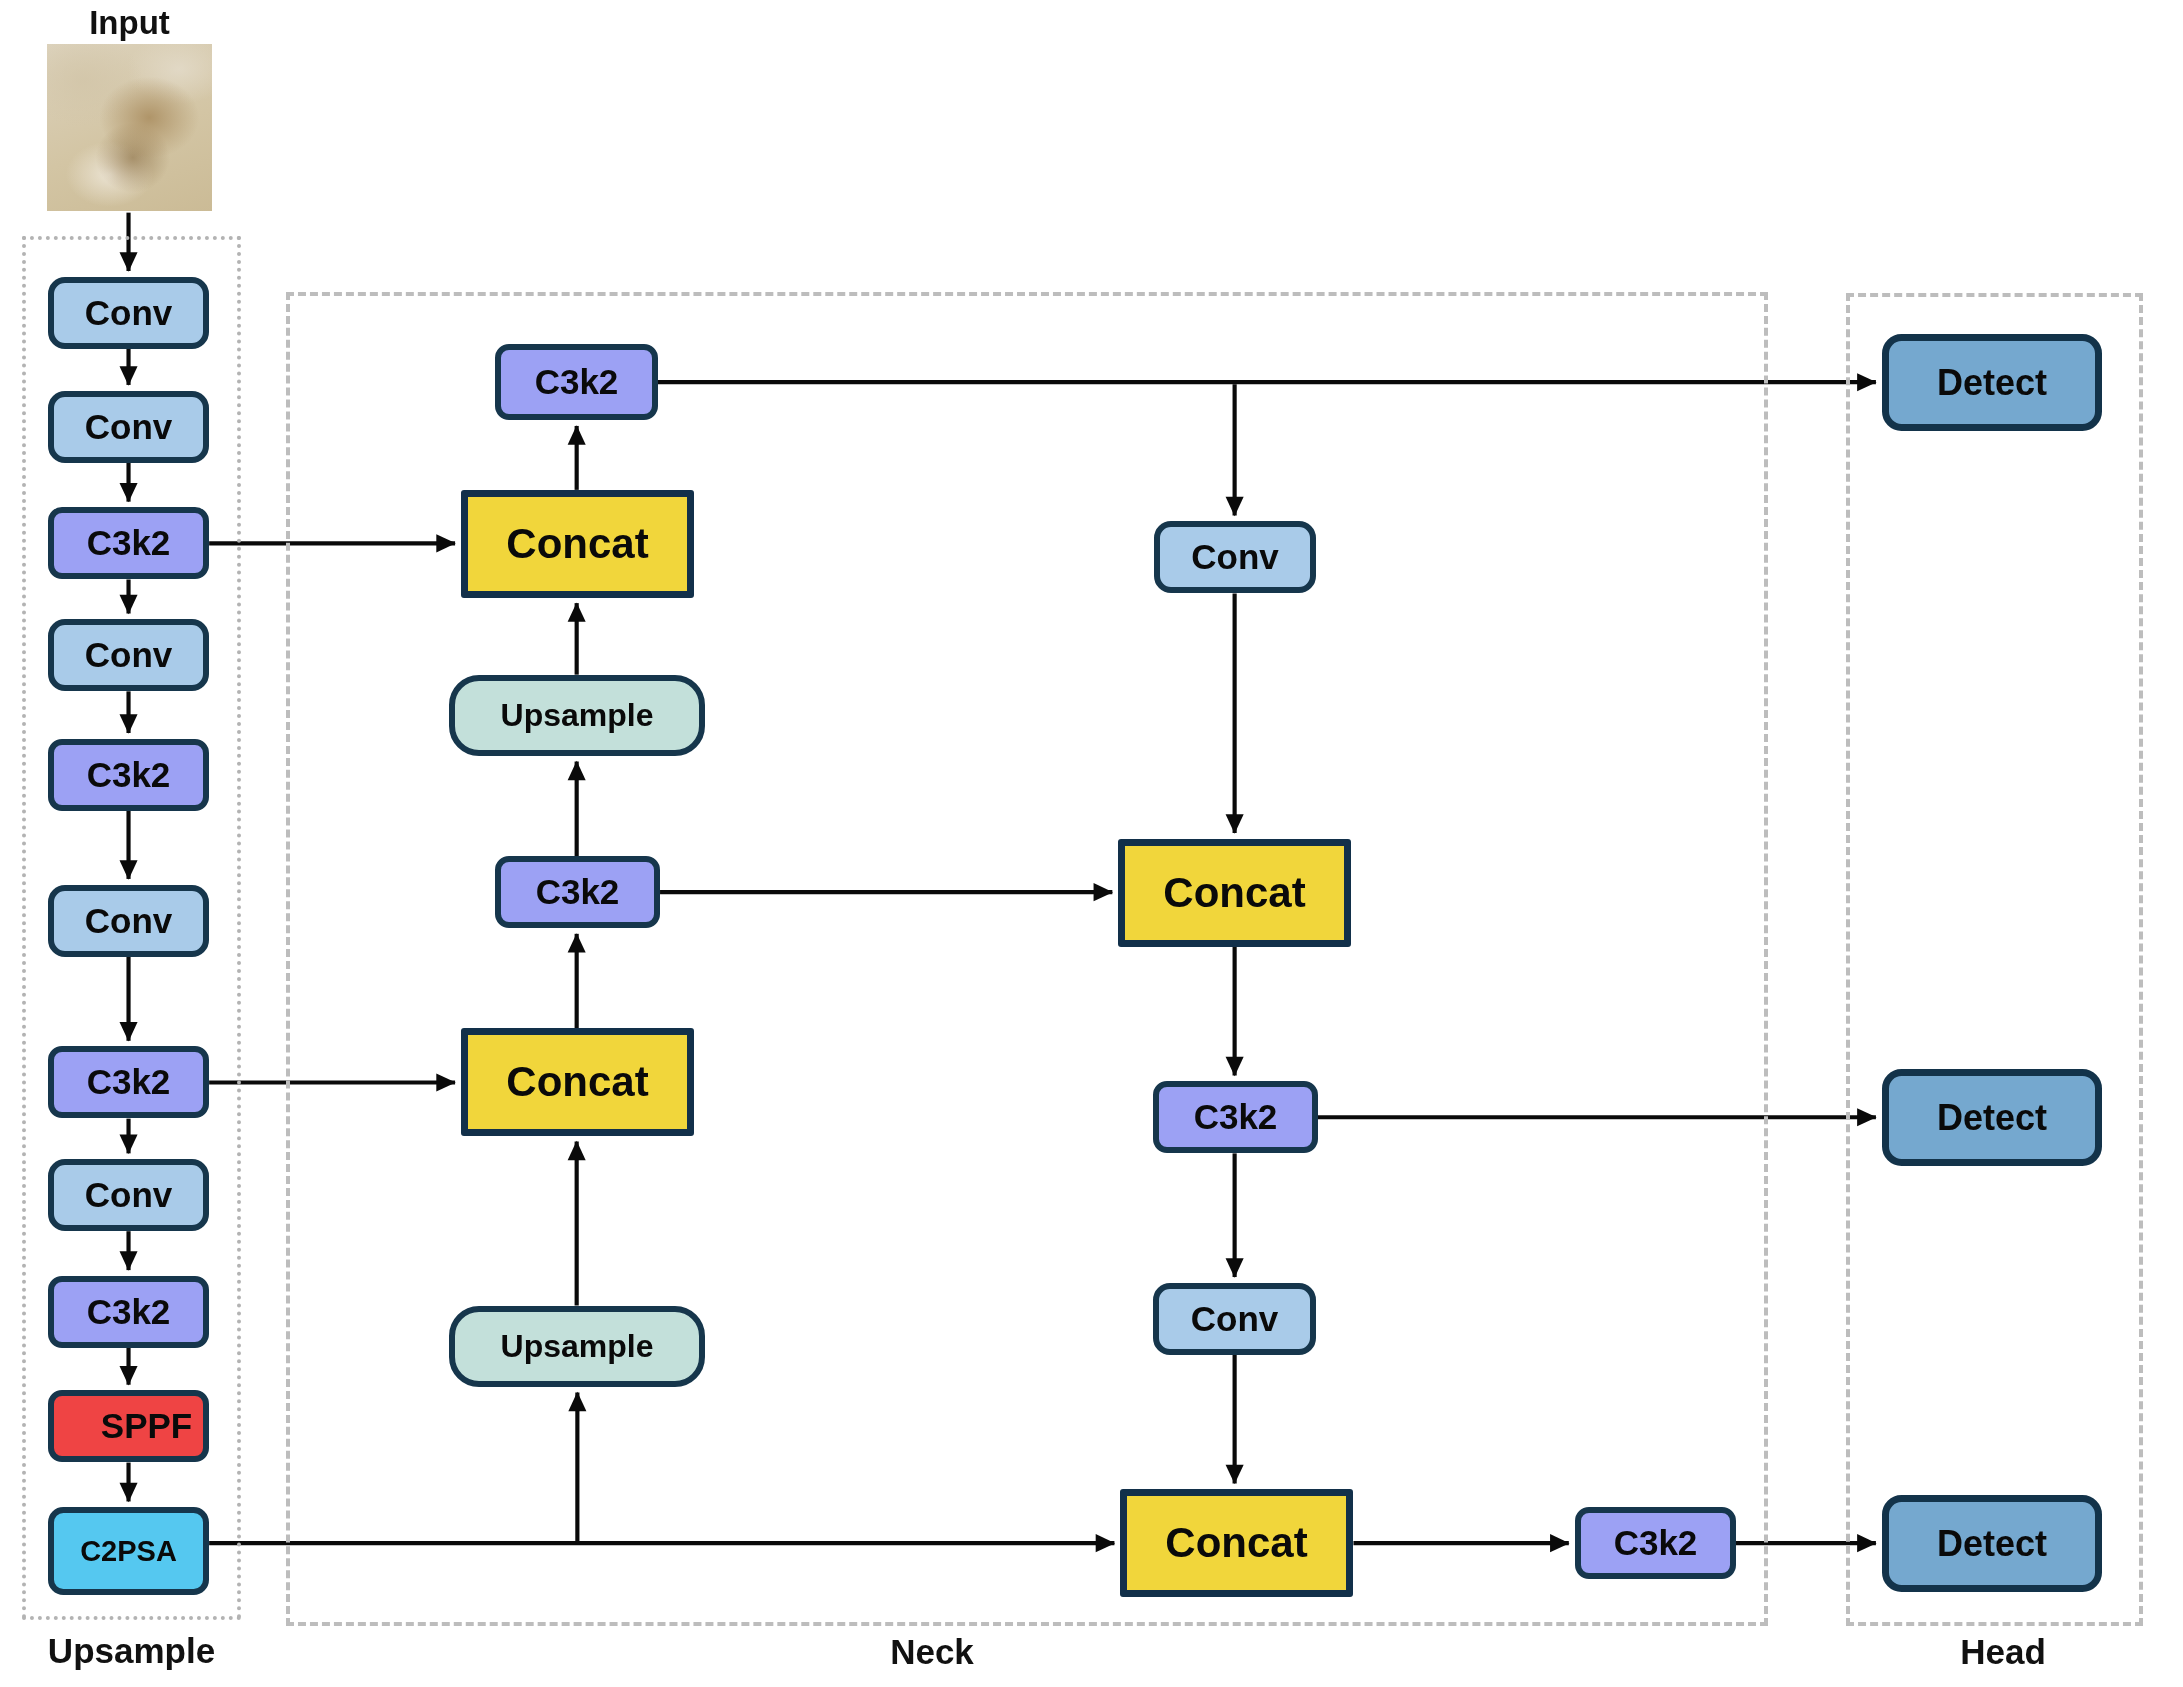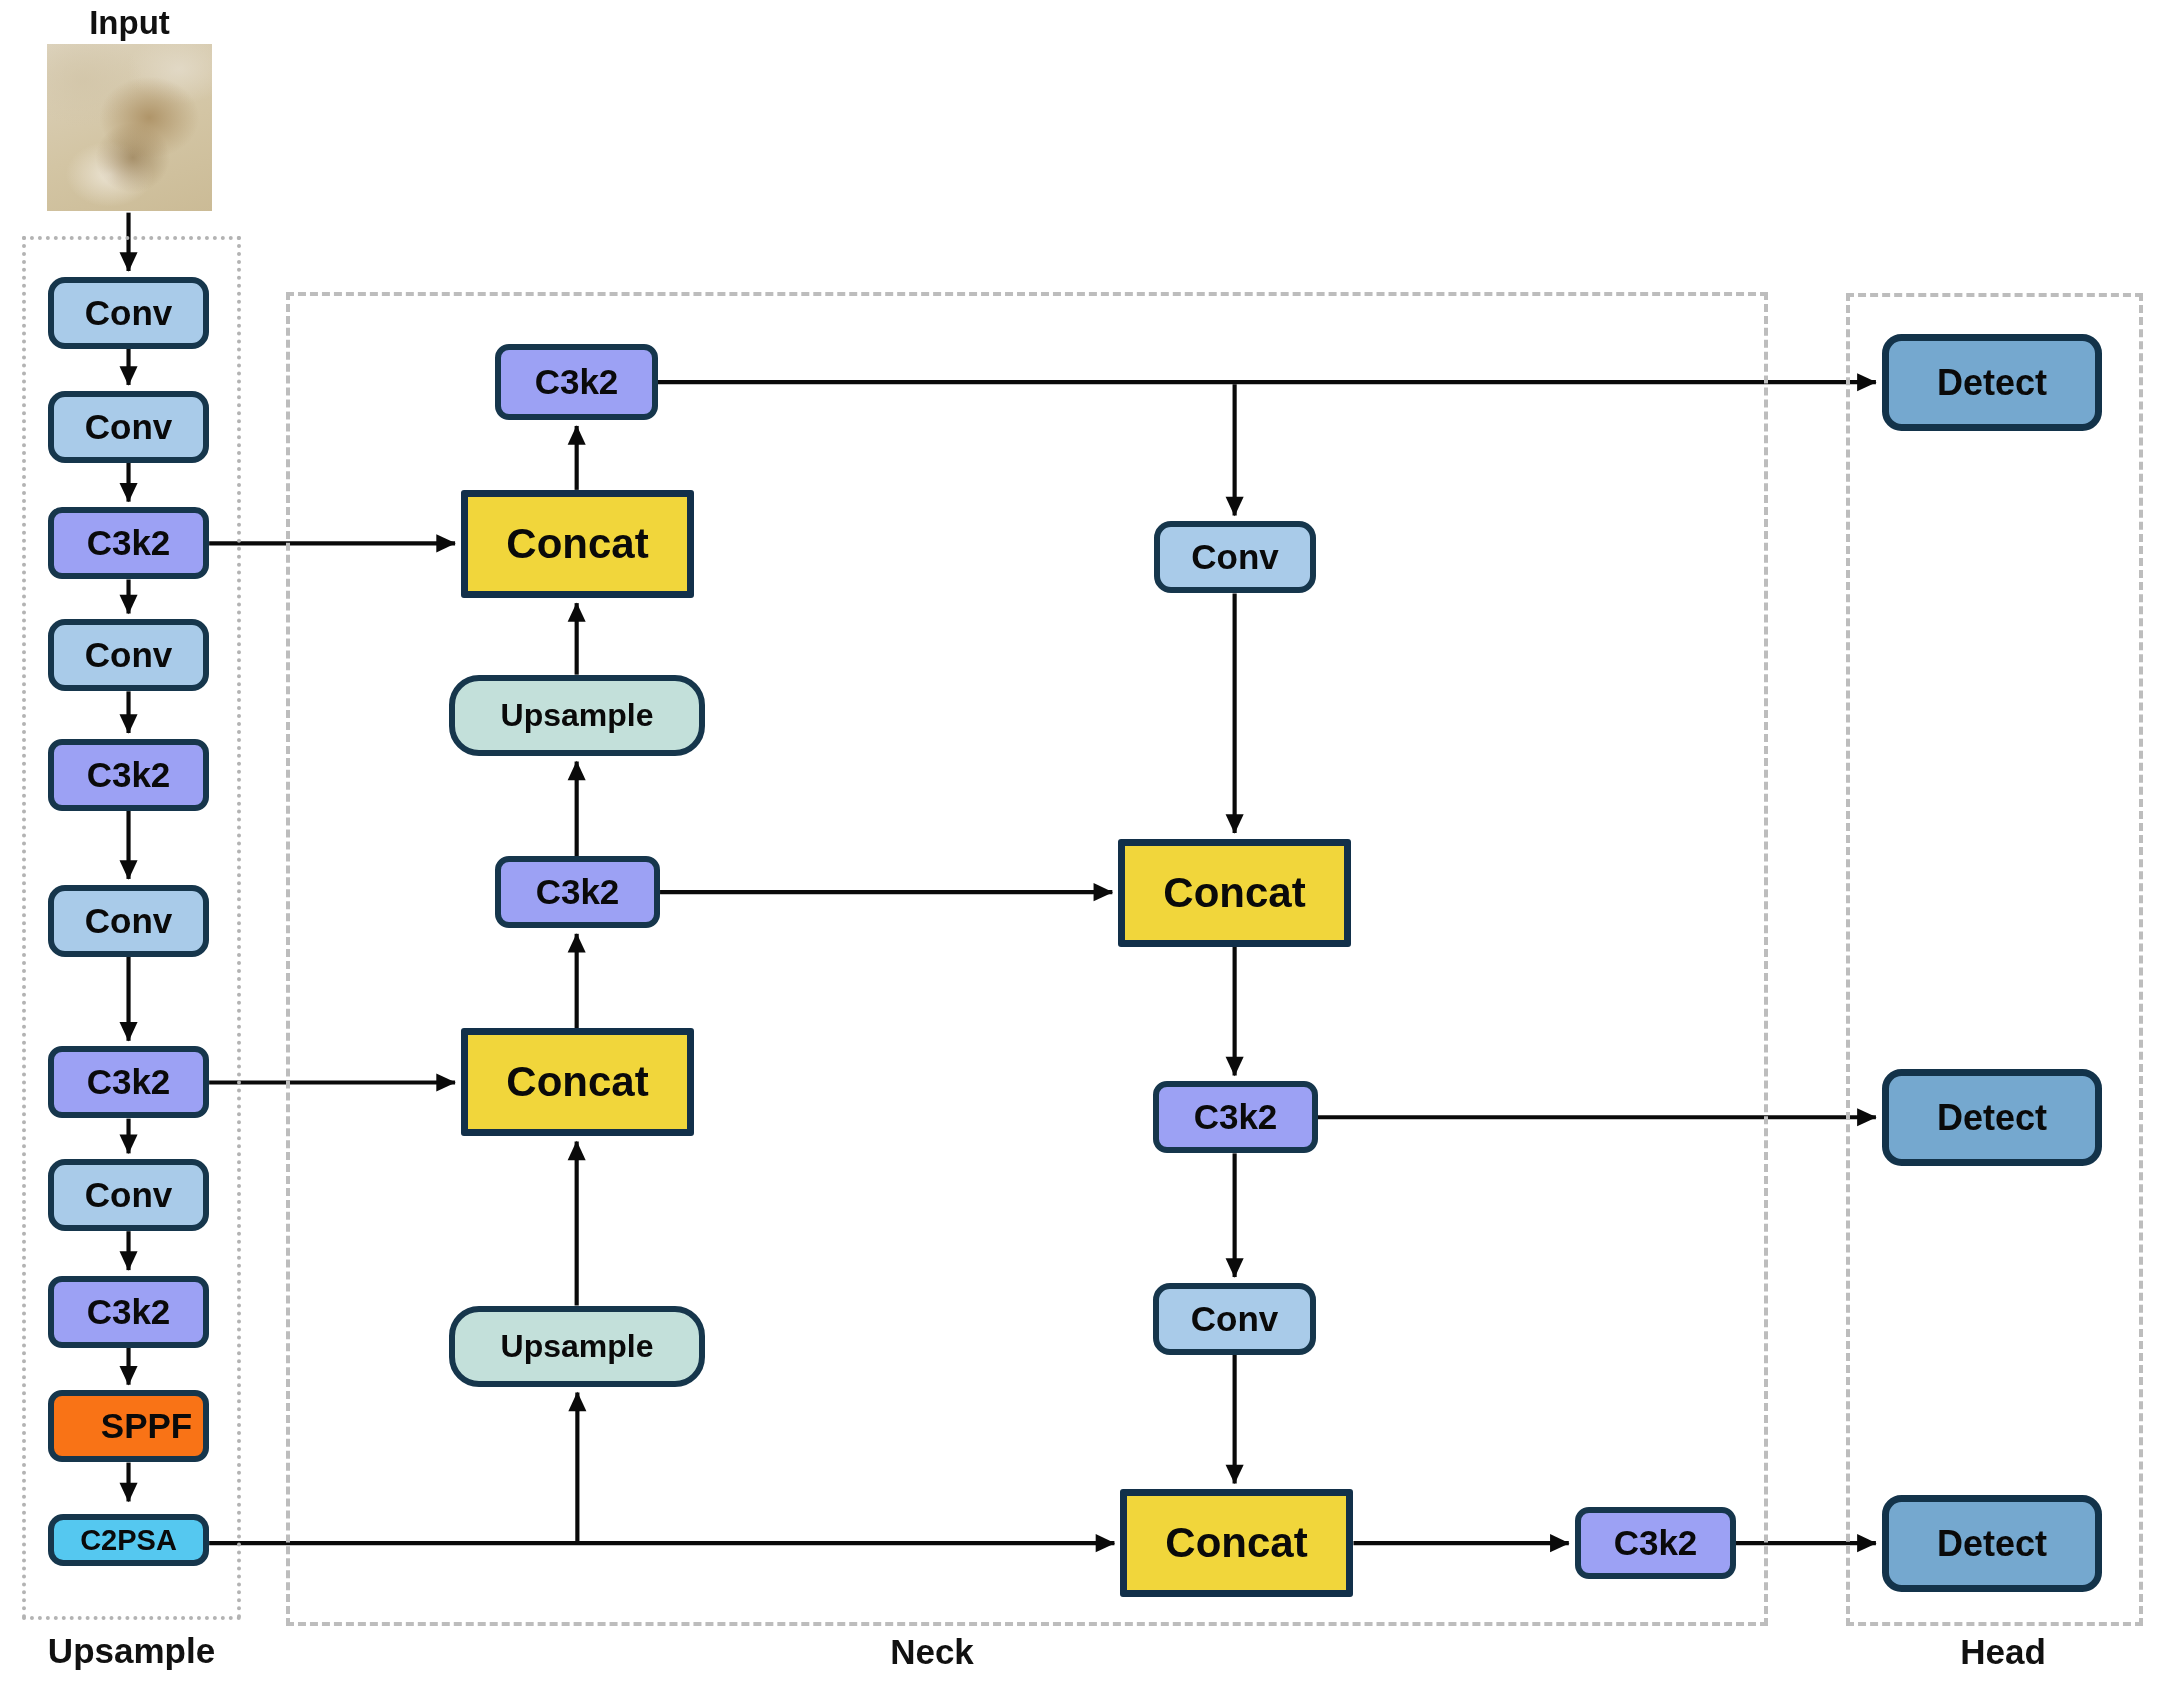--- a/index.html
+++ b/index.html
@@ -20,21 +20,21 @@
   .node{
     position:absolute;box-sizing:border-box;
     display:flex;align-items:center;justify-content:center;
     color:#0a0a0a;font-weight:bold;text-align:center;
     border:6.3px solid #16364C;
   }
   .node.conv{background:#A9CBE9;border-radius:17px;font-size:35px;}
   .node.c3k2{background:#9CA1F4;border-radius:14px;font-size:35px;}
   .node.concat{background:#F1D63B;border:7.6px solid #12304A;border-radius:3px;font-size:42px;}
   .node.upsample{background:#C3E0DA;border-radius:30px;font-size:32px;}
-  .node.sppf{background:#f97316;border-radius:14px;font-size:35px;padding-left:36px;}
+  .node.sppf{background:#ef4444;border-radius:14px;font-size:35px;padding-left:36px;}
   .node.c2psa{background:#55C8F0;border-radius:15.3px;font-size:29px;}
   .node.detect{background:#75A8CF;border:7px solid #13334A;border-radius:19.5px;font-size:36px;}
   .input-label{
     position:absolute;left:42px;top:4.2px;width:175px;
     font-size:33px;font-weight:bold;color:#111;text-align:center;
   }
   .input-img{
     position:absolute;left:47px;top:44px;width:165px;height:167px;
     background:
       radial-gradient(ellipse 42% 34% at 62% 44%, rgba(169,140,94,0.85), rgba(169,140,94,0) 72%),
@@ -113,21 +113,21 @@
   <div class="node conv" style="left:48px;top:277px;width:161px;height:72px;">Conv</div>
   <div class="node conv" style="left:48px;top:391px;width:161px;height:72px;">Conv</div>
   <div class="node c3k2" style="left:48px;top:507px;width:161px;height:72px;">C3k2</div>
   <div class="node conv" style="left:48px;top:619px;width:161px;height:72px;">Conv</div>
   <div class="node c3k2" style="left:48px;top:739px;width:161px;height:72px;">C3k2</div>
   <div class="node conv" style="left:48px;top:885px;width:161px;height:72px;">Conv</div>
   <div class="node c3k2" style="left:48px;top:1046px;width:161px;height:72px;">C3k2</div>
   <div class="node conv" style="left:48px;top:1159px;width:161px;height:72px;">Conv</div>
   <div class="node c3k2" style="left:48px;top:1276px;width:161px;height:72px;">C3k2</div>
   <div class="node sppf" style="left:48px;top:1390px;width:161px;height:72px;">SPPF</div>
-  <div class="node c2psa" style="left:48px;top:1507px;width:161px;height:52px;margin-top:7px;">C2PSA</div>
+  <div class="node c2psa" style="left:48px;top:1507px;width:161px;height:88px;">C2PSA</div>
 
   <div class="node c3k2" style="left:495px;top:344px;width:163px;height:76px;">C3k2</div>
   <div class="node concat" style="left:461px;top:490px;width:233px;height:108px;">Concat</div>
   <div class="node upsample" style="left:449px;top:675px;width:256px;height:81px;">Upsample</div>
   <div class="node c3k2" style="left:495px;top:856px;width:165px;height:72px;">C3k2</div>
   <div class="node concat" style="left:461px;top:1028px;width:233px;height:108px;">Concat</div>
   <div class="node upsample" style="left:449px;top:1306px;width:256px;height:81px;">Upsample</div>
 
   <div class="node conv" style="left:1154px;top:521px;width:162px;height:72px;">Conv</div>
   <div class="node concat" style="left:1118px;top:839px;width:233px;height:108px;">Concat</div>

